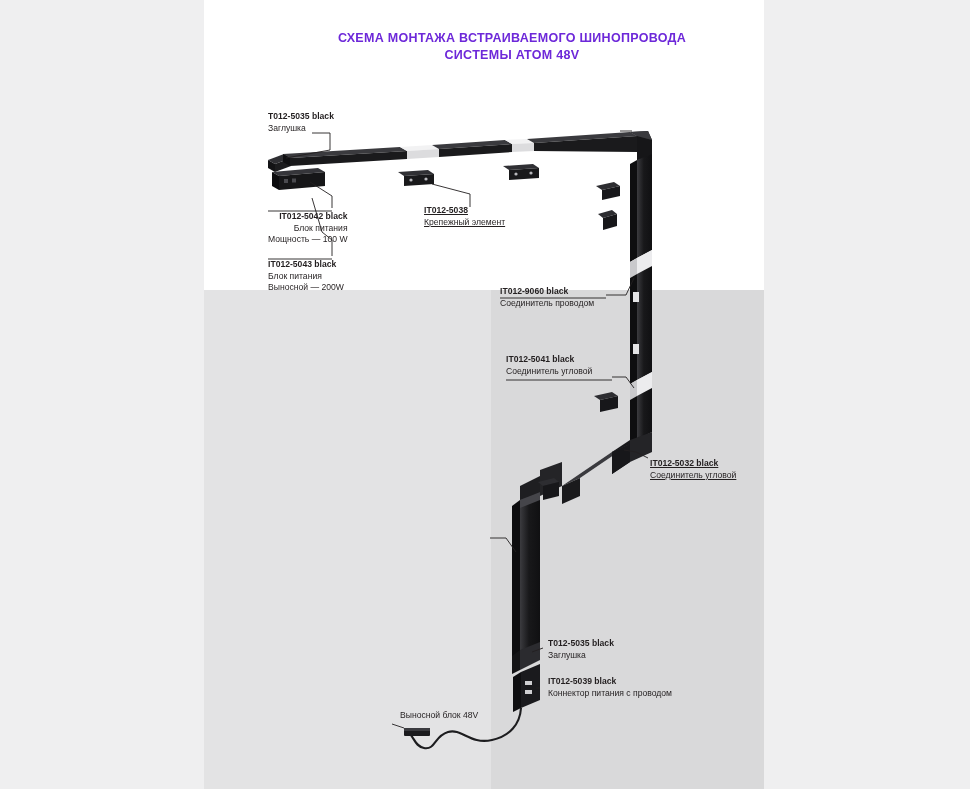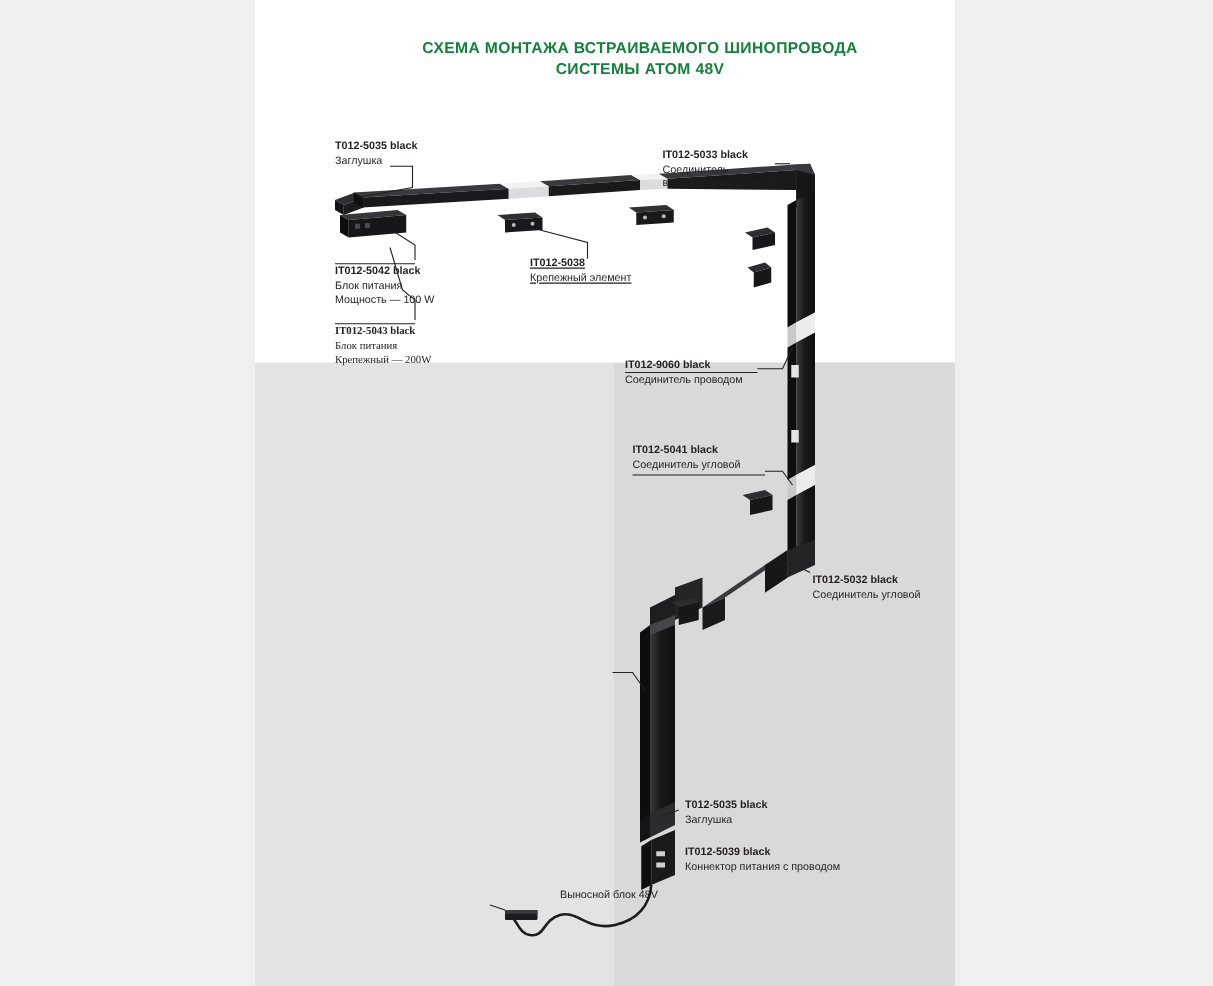--- a/index.html
+++ b/index.html
@@ -73,21 +73,21 @@
 
   
   .title {
     position: absolute;
     left: 204px;
     top: 30px;
     width: 616px;
     text-align: center;
     font-size: 12.5px;
     font-weight: bold;
-    color: #15803d;
+    color: #6d28d9;
     letter-spacing: 0.3px;
     line-height: 17px;
   }
 
   
   .lbl {
     position: absolute;
     font-size: 8.6px;
     color: #231f20;
     line-height: 11.5px;
@@ -100,21 +100,20 @@
   .lbl .desc {
     display: block;
   }
 
   
   .remote-label {
     position: absolute;
     font-size: 8.6px;
     color: #231f20;
     white-space: nowrap;
-    margin-left: 48px;
   }
   svg.overlay {
     position: absolute;
     left: 0;
     top: 0;
     width: 970px;
     height: 789px;
     pointer-events: none;
   }
 </style>
@@ -331,54 +330,49 @@
       <line x1="500" y1="298" x2="606" y2="298"></line>
       <line x1="506" y1="380" x2="612" y2="380"></line>
     </g>
   </svg>
 
   <div class="lbl" style="left:268px; top:111px;">
     <span class="code">T012-5035 black</span>
     <span class="desc">Заглушка</span>
   </div>
 
-  <div class="lbl" style="left:268px; top:211px;">
+  <div class="lbl" style="left:268px; top:211px;text-align:right;">
     <span class="code">IT012-5042 black</span>
     <span class="desc">Блок питания</span>
     <span class="desc">Мощность — 100 W</span>
   </div>
 
-  <div class="lbl" style="left:268px; top:259px;font-family:Liberation Serif, serif;">
+  <div class="lbl" style="left:268px; top:259px;">
     <span class="code">IT012-5043 black</span>
     <span class="desc">Блок питания</span>
-    <span class="desc">Крепежный — 200W</span>
+    <span class="desc">Выносной — 200W</span>
   </div>
 
   <div class="lbl" style="left:424px; top:205px;text-decoration:underline;">
     <span class="code">IT012-5038</span>
     <span class="desc">Крепежный элемент</span>
   </div>
 
-  <div class="lbl" style="left:530px; top:118px;">
-    <span class="code">IT012-5033 black</span>
-    <span class="desc">Соединитель</span>
-    <span class="desc">вертикальный угловой</span>
-  </div>
 
   <div class="lbl" style="left:500px; top:286px;">
     <span class="code">IT012-9060 black</span>
     <span class="desc">Соединитель проводом</span>
   </div>
 
   <div class="lbl" style="left:506px; top:354px;">
     <span class="code">IT012-5041 black</span>
     <span class="desc">Соединитель  угловой</span>
   </div>
 
-  <div class="lbl" style="left:650px; top:458px;">
+  <div class="lbl" style="left:650px; top:458px;text-decoration:underline;">
     <span class="code">IT012-5032 black</span>
     <span class="desc">Соединитель  угловой</span>
   </div>
 
 
   <div class="lbl" style="left:548px; top:638px;">
     <span class="code">T012-5035 black</span>
     <span class="desc">Заглушка</span>
   </div>
 

